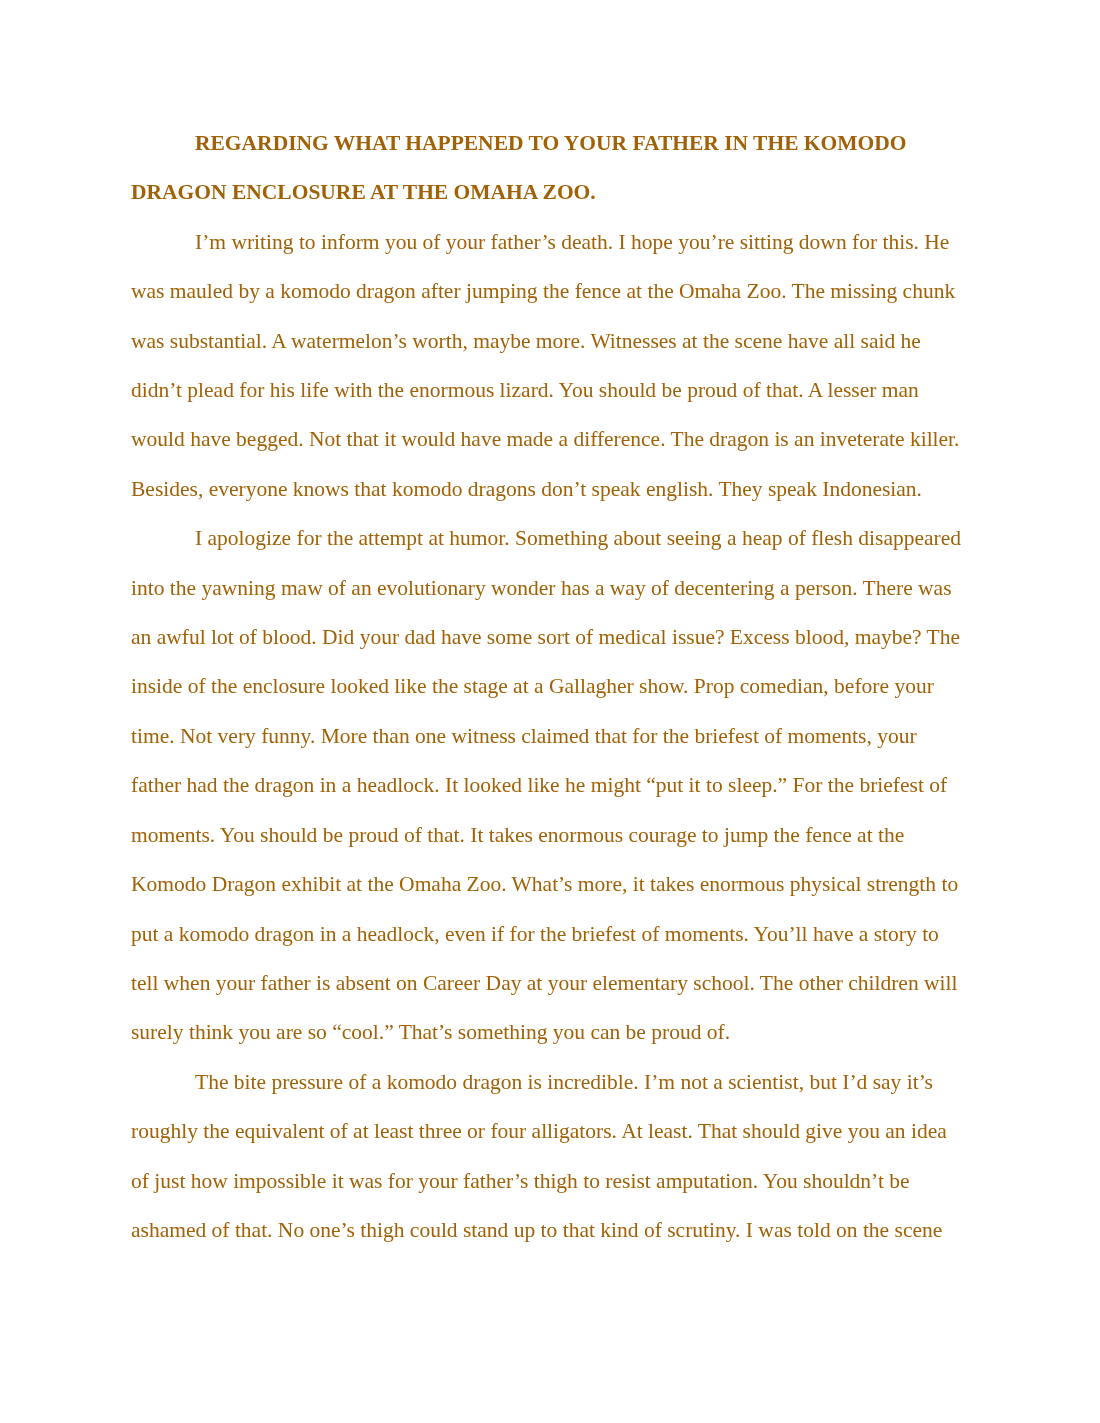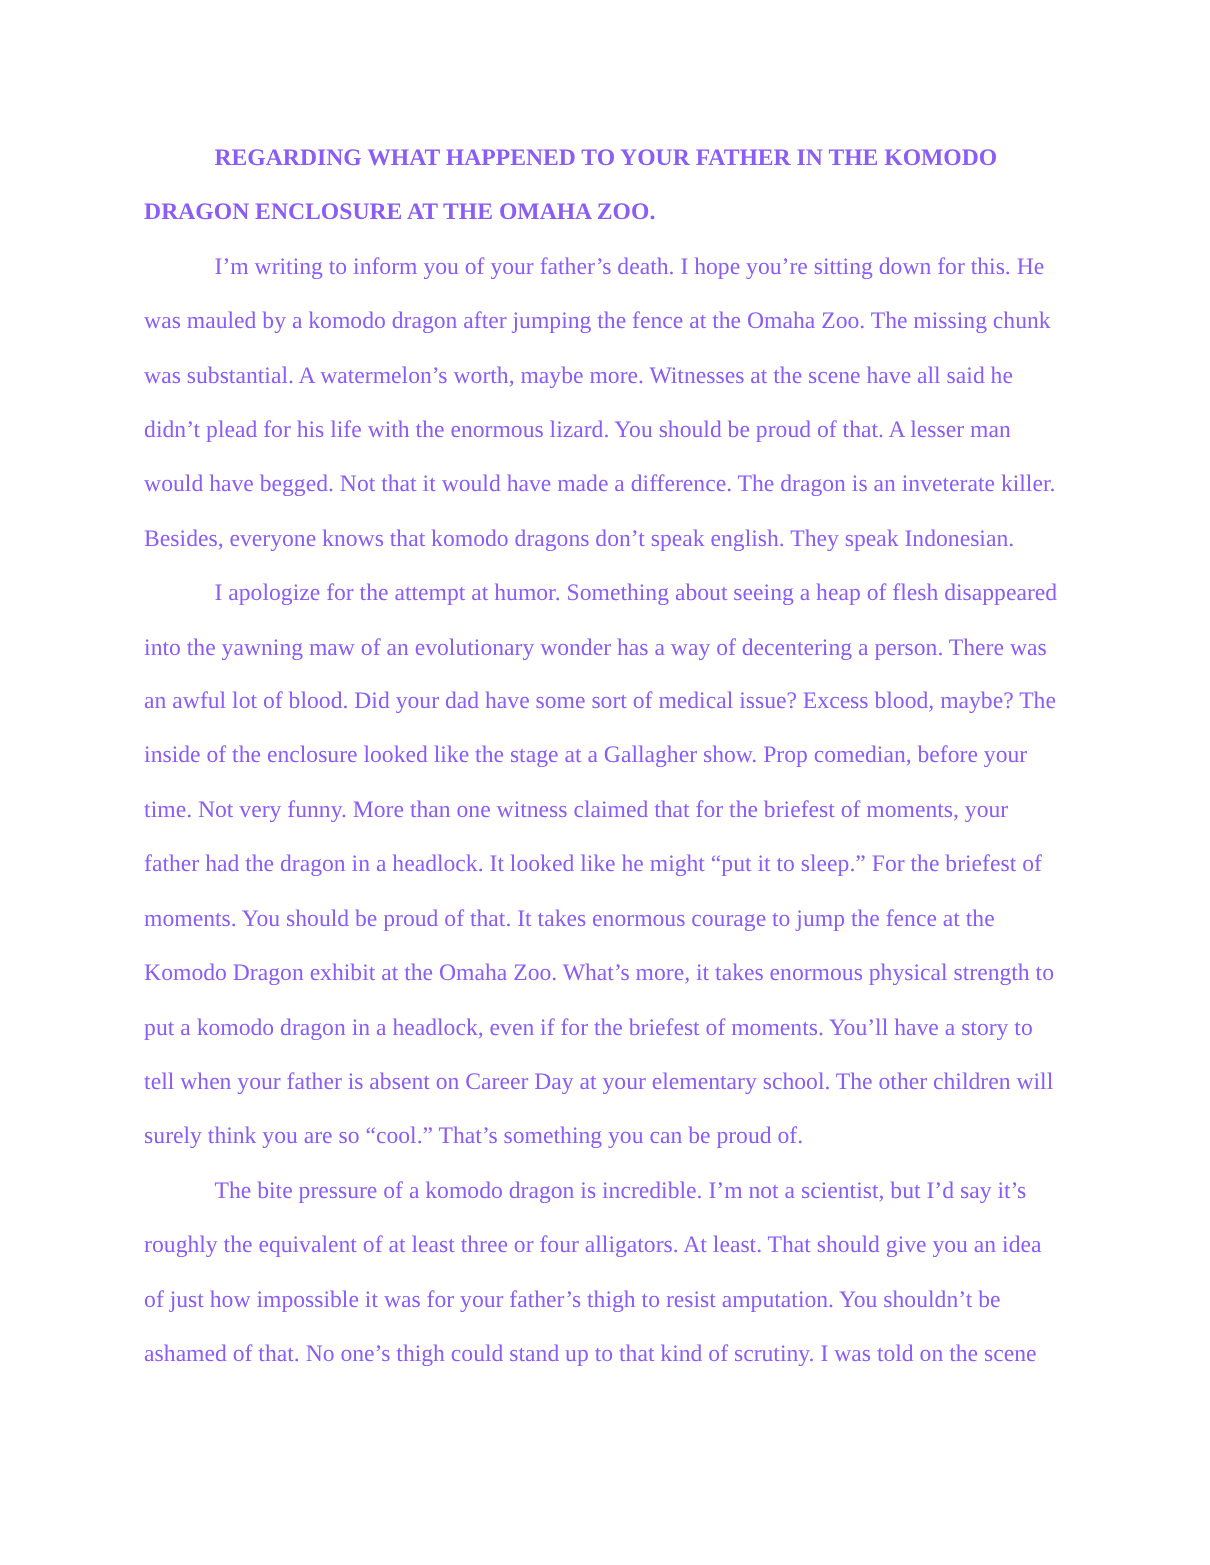--- a/index.html
+++ b/index.html
@@ -7,21 +7,21 @@
     padding: 0;
     background: #ffffff;
   }
   .page {
     position: relative;
     width: 1100px;
     height: 1423px;
     background: #ffffff;
     overflow: hidden;
     font-family: "Liberation Serif", "DejaVu Serif", serif;
-    color: #8b5cf6;
+    color: #a16207;
   }
   .content {
     position: absolute;
     left: 131px;
     top: 119px;
     width: 832px;
     font-size: 21.5px;
     line-height: 49.4px;
     text-align: left;
   }

